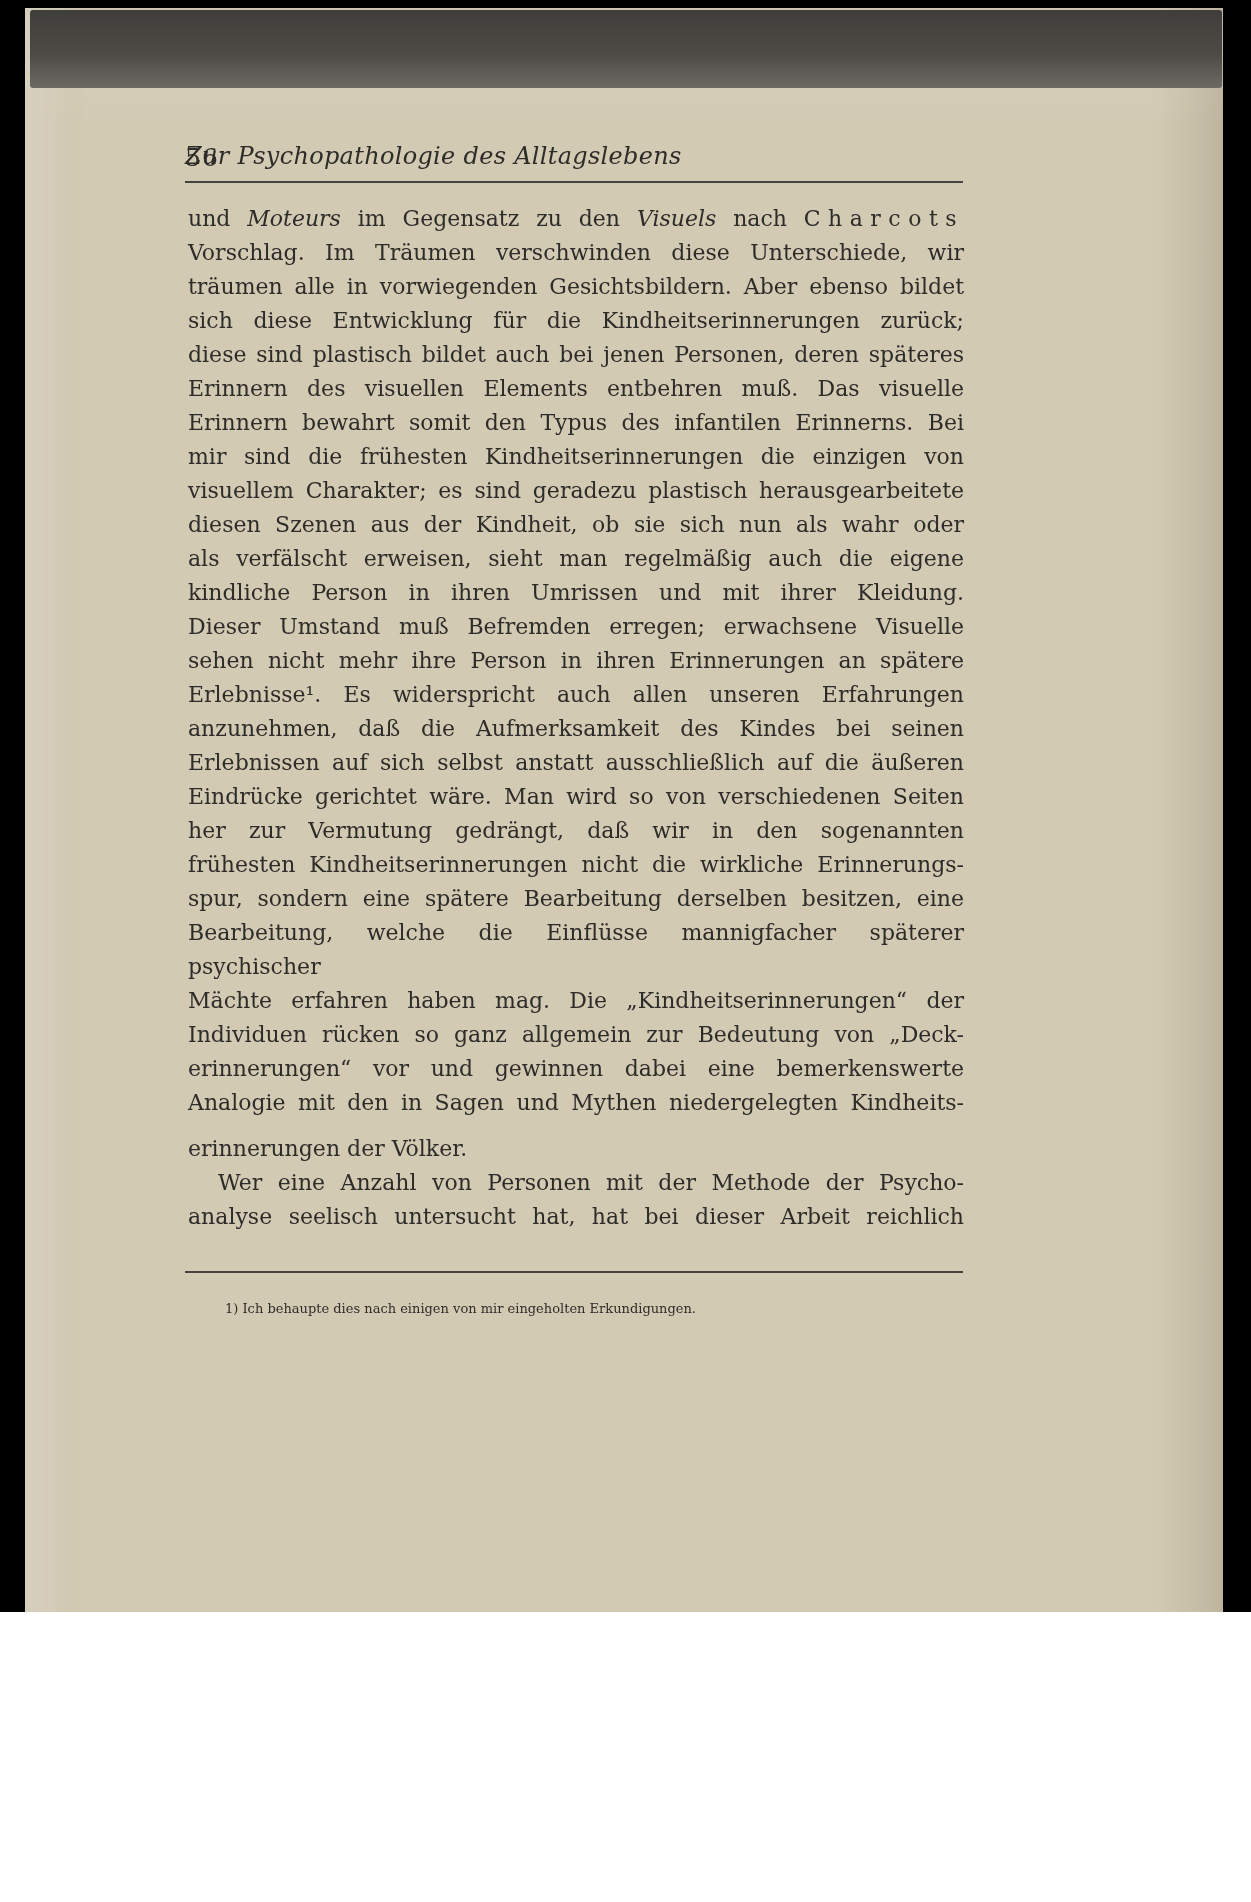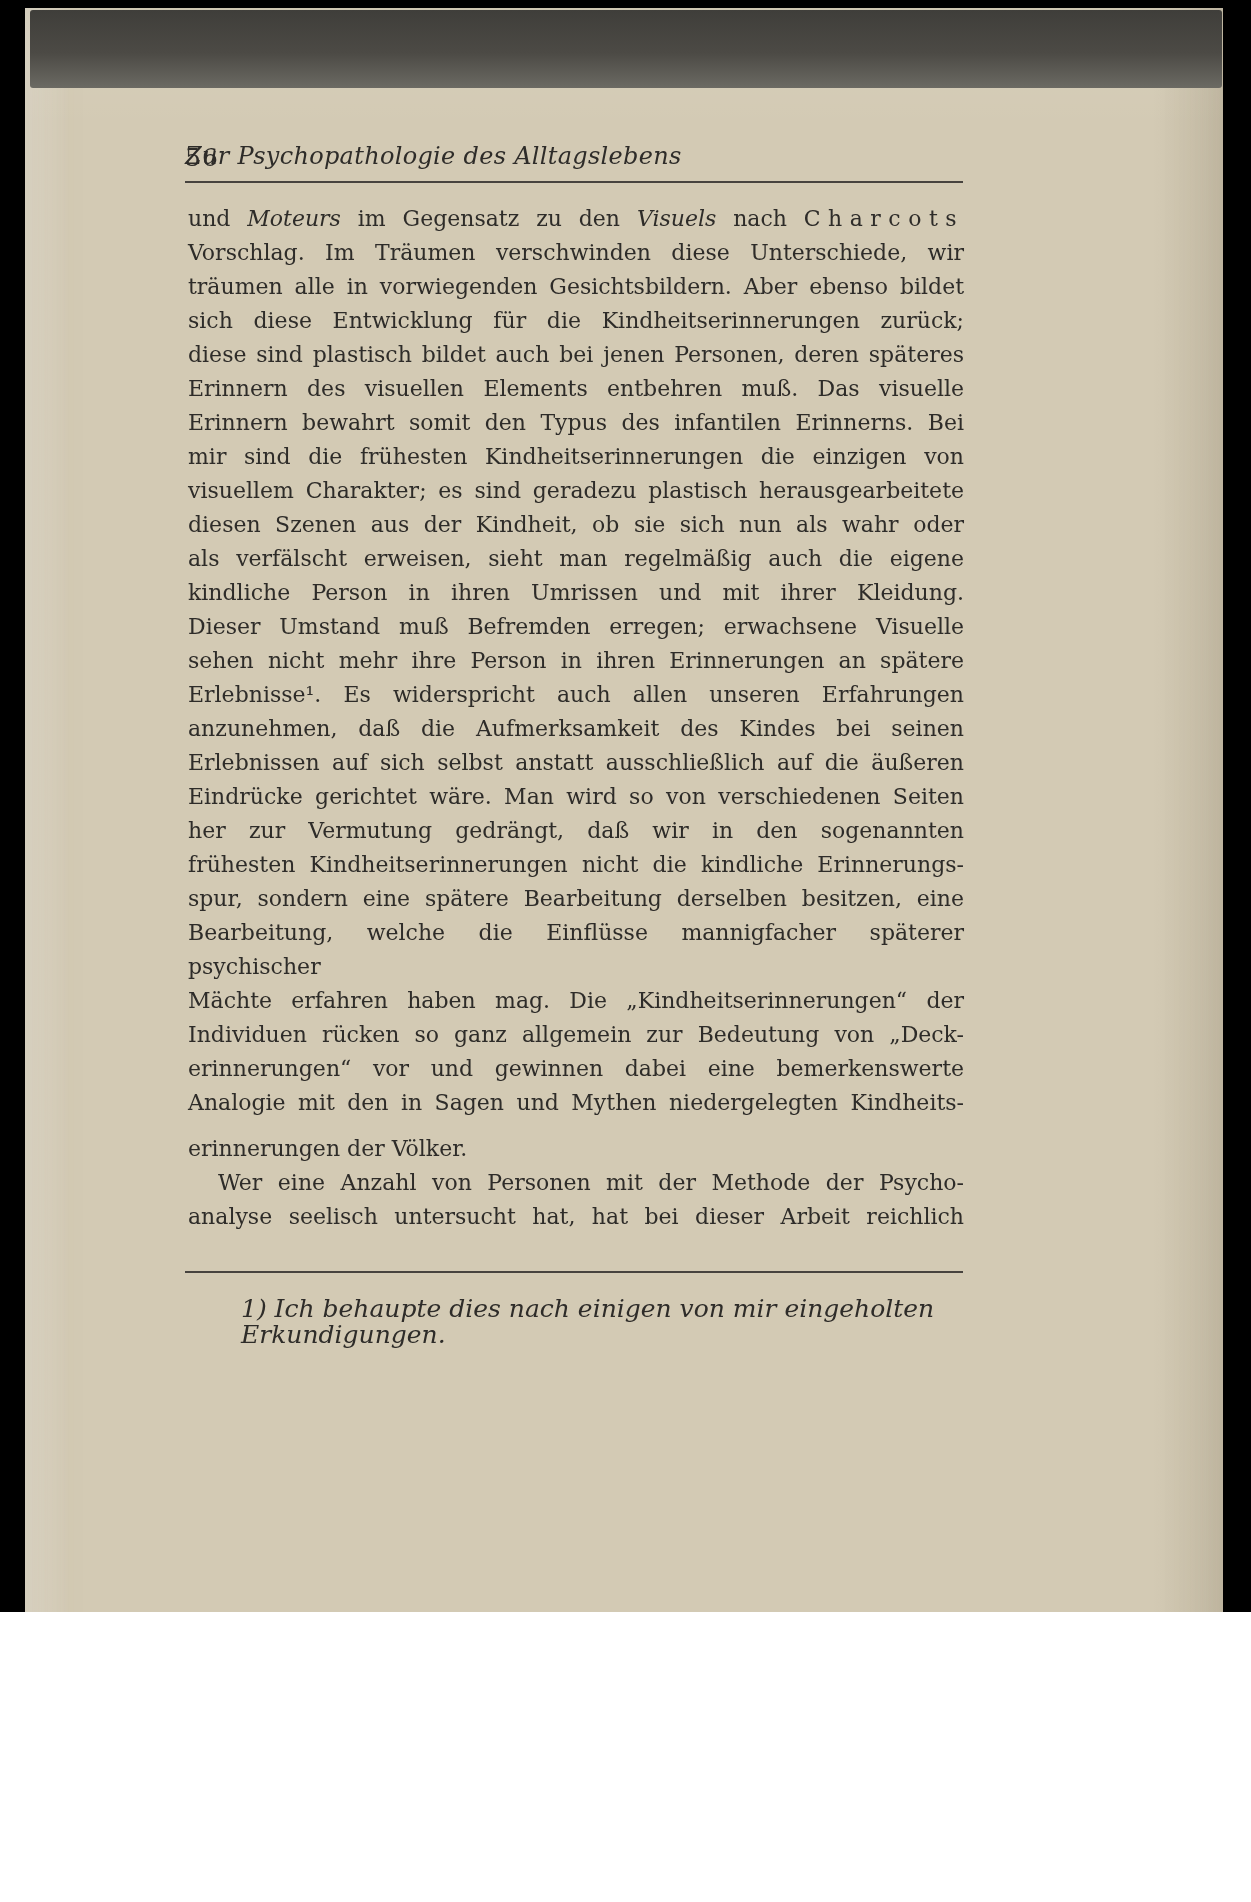--- a/index.html
+++ b/index.html
@@ -41,22 +41,22 @@
     font-size:22px; line-height:34px; color:var(--ink,#2e2c29);
   }
   .line { text-align:justify; text-align-last:justify; }
   .line.noJust { text-align-last:left;margin-top:12px; }
   .line.indent { text-indent:30px; }
   .seg-italic { font-style:italic; }
   .seg-spaced { letter-spacing:.34em; }
 
   .foot-rule { position:absolute; left:160px; top:1263px; width:778px; height:2px;
                background:var(--ink,#2e2c29); opacity:.85; }
-  .footnote  { position:absolute; left:216px; top:1288px; width:722px;
-               font-size:25px; line-height:26px; color:var(--ink,#2e2c29);font-style:italic; }
+  .footnote  { position:absolute; left:200px; top:1288px; width:722px;
+               font-size:13px; line-height:26px; color:var(--ink,#2e2c29); }
 </style>
 </head>
 <body>
 
 <div class="scan">
   <div class="paper">
     <header class="running-head">
       <span class="page-num">56</span>
       <span class="head-title">Zur Psychopathologie des Alltagslebens</span>
     </header>
@@ -75,21 +75,21 @@
         <div class="line">diesen Szenen aus der Kindheit, ob sie sich nun als wahr oder</div>
         <div class="line">als verfälscht erweisen, sieht man regelmäßig auch die eigene</div>
         <div class="line">kindliche Person in ihren Umrissen und mit ihrer Kleidung.</div>
         <div class="line">Dieser Umstand muß Befremden erregen; erwachsene Visuelle</div>
         <div class="line">sehen nicht mehr ihre Person in ihren Erinnerungen an spätere</div>
         <div class="line">Erlebnisse¹. Es widerspricht auch allen unseren Erfahrungen</div>
         <div class="line">anzunehmen, daß die Aufmerksamkeit des Kindes bei seinen</div>
         <div class="line">Erlebnissen auf sich selbst anstatt ausschließlich auf die äußeren</div>
         <div class="line">Eindrücke gerichtet wäre. Man wird so von verschiedenen Seiten</div>
         <div class="line">her zur Vermutung gedrängt, daß wir in den sogenannten</div>
-        <div class="line">frühesten Kindheitserinnerungen nicht die kindliche Erinnerungs-</div>
+        <div class="line">frühesten Kindheitserinnerungen nicht die wirkliche Erinnerungs-</div>
         <div class="line">spur, sondern eine spätere Bearbeitung derselben besitzen, eine</div>
         <div class="line">Bearbeitung, welche die Einflüsse mannigfacher späterer psychischer</div>
         <div class="line">Mächte erfahren haben mag. Die „Kindheitserinnerungen“ der</div>
         <div class="line">Individuen rücken so ganz allgemein zur Bedeutung von „Deck-</div>
         <div class="line">erinnerungen“ vor und gewinnen dabei eine bemerkenswerte</div>
         <div class="line">Analogie mit den in Sagen und Mythen niedergelegten Kindheits-</div>
         <div class="line noJust">erinnerungen der Völker.</div>
         <div class="line indent">Wer eine Anzahl von Personen mit der Methode der Psycho-</div>
         <div class="line">analyse seelisch untersucht hat, hat bei dieser Arbeit reichlich</div>
       </div>

